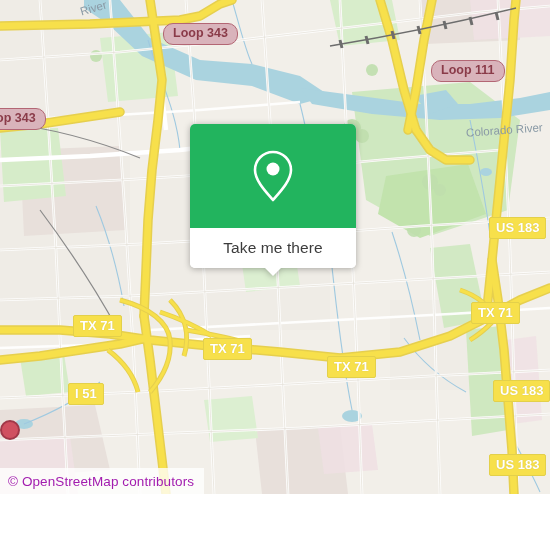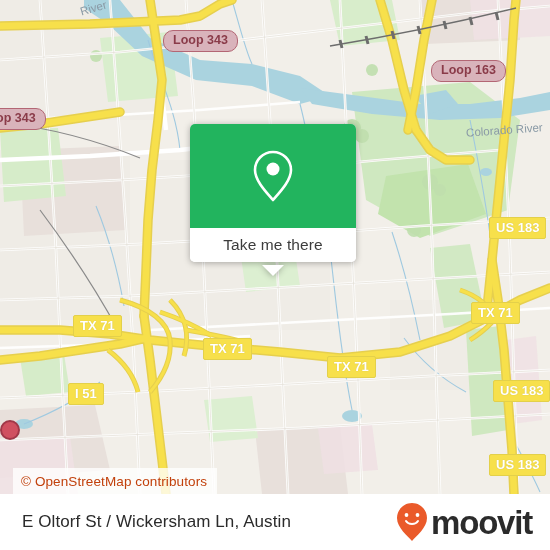--- a/index.html
+++ b/index.html
@@ -30,29 +30,29 @@
     width: 550px;
     height: 494px;
     overflow: hidden;
     background: #f2efe9;
   }
   #map-svg { position:absolute; left:0; top:0; }
 
   
   #attribution {
     position: absolute;
-    left: 13px;
+    left: 0;
     top: 468px;
     height: 26px;
     display: flex;
     align-items: center;
     padding: 0 10px 0 8px;
     background: rgba(255,255,255,0.78);
     font-size: 13.5px;
-    color: #c2410c;
+    color: #a21caf;
     letter-spacing: 0.1px;
     white-space: nowrap;
     z-index: 40;
     text-align: center;
   }
 
   
   #card-wrap {
     position: absolute;
     left: 190px;
@@ -68,21 +68,21 @@
     background: #ffffff;
   }
   #card-head {
     height: 104px;
     background: #22b45e;
     display: flex;
     align-items: center;
     justify-content: center;
   }
   #card-body {
-    height: 34px;
+    height: 40px;
     background: #ffffff;
     display: flex;
     align-items: center;
     justify-content: center;
   }
   #card-label {
     font-size: 15.5px;
     color: #3c3c3c;
     letter-spacing: 0.1px;
   }
@@ -351,22 +351,22 @@
             <line x1="496" y1="12" x2="498" y2="20"></line>
           </g>
           <path d="M0 122 C50 128 96 140 140 158" stroke="#8a8a8a" stroke-width="1.2" fill="none"></path>
           <path d="M40 210 C70 250 96 290 118 330" stroke="#8a8a8a" stroke-width="1.2" fill="none"></path>
         </g>
 
         <circle cx="10" cy="430" r="9" fill="#d05060" stroke="#a03848" stroke-width="2"></circle>
       </g>
     </svg>
 
-    <div class="shield trunkloop" style="left:163px; top:30px;">Loop 343</div>
-    <div class="shield trunkloop" style="left:431px; top:60px;">Loop 163</div>
+    <div class="shield trunkloop" style="left:163px; top:23px;">Loop 343</div>
+    <div class="shield trunkloop" style="left:431px; top:60px;">Loop 111</div>
     <div class="shield trunkloop" style="left:-14px; top:108px;">op 343</div>
     <div class="shield motorway" style="left:489px; top:217px;">US 183</div>
     <div class="shield motorway" style="left:471px; top:302px;">TX 71</div>
     <div class="shield motorway" style="left:73px; top:315px;">TX 71</div>
     <div class="shield motorway" style="left:203px; top:338px;">TX 71</div>
     <div class="shield motorway" style="left:327px; top:356px;">TX 71</div>
     <div class="shield motorway" style="left:68px; top:383px;">I 51</div>
     <div class="shield motorway" style="left:493px; top:380px;">US 183</div>
     <div class="shield motorway" style="left:489px; top:454px;">US 183</div>
 
@@ -386,26 +386,14 @@
         </div>
       </div>
       <div id="card-tail"></div>
     </div>
 
     <div id="attribution">
       <span>© OpenStreetMap contributors</span>
     </div>
   </div>
 
-  <div id="footer">
-    <div id="footer-title">E Oltorf St / Wickersham Ln, Austin</div>
-    <div id="brand">
-      <svg width="34" height="40" viewBox="0 0 34 40">
-        <path d="M17 1 C8.7 1 2 7.7 2 16 C2 26 13 34 17 39 C21 34 32 26 32 16 C32 7.7 25.3 1 17 1 Z" fill="#ea5a2a"></path>
-        <circle cx="11.5" cy="13" r="1.9" fill="#ffffff"></circle>
-        <circle cx="22.5" cy="13" r="1.9" fill="#ffffff"></circle>
-        <path d="M11 19 C13.5 23 20.5 23 23 19" fill="none" stroke="#ffffff" stroke-width="2" stroke-linecap="round"></path>
-      </svg>
-      <span id="brand-word">moovit</span>
-    </div>
-  </div>
 
 </div>
 
 </body></html>

